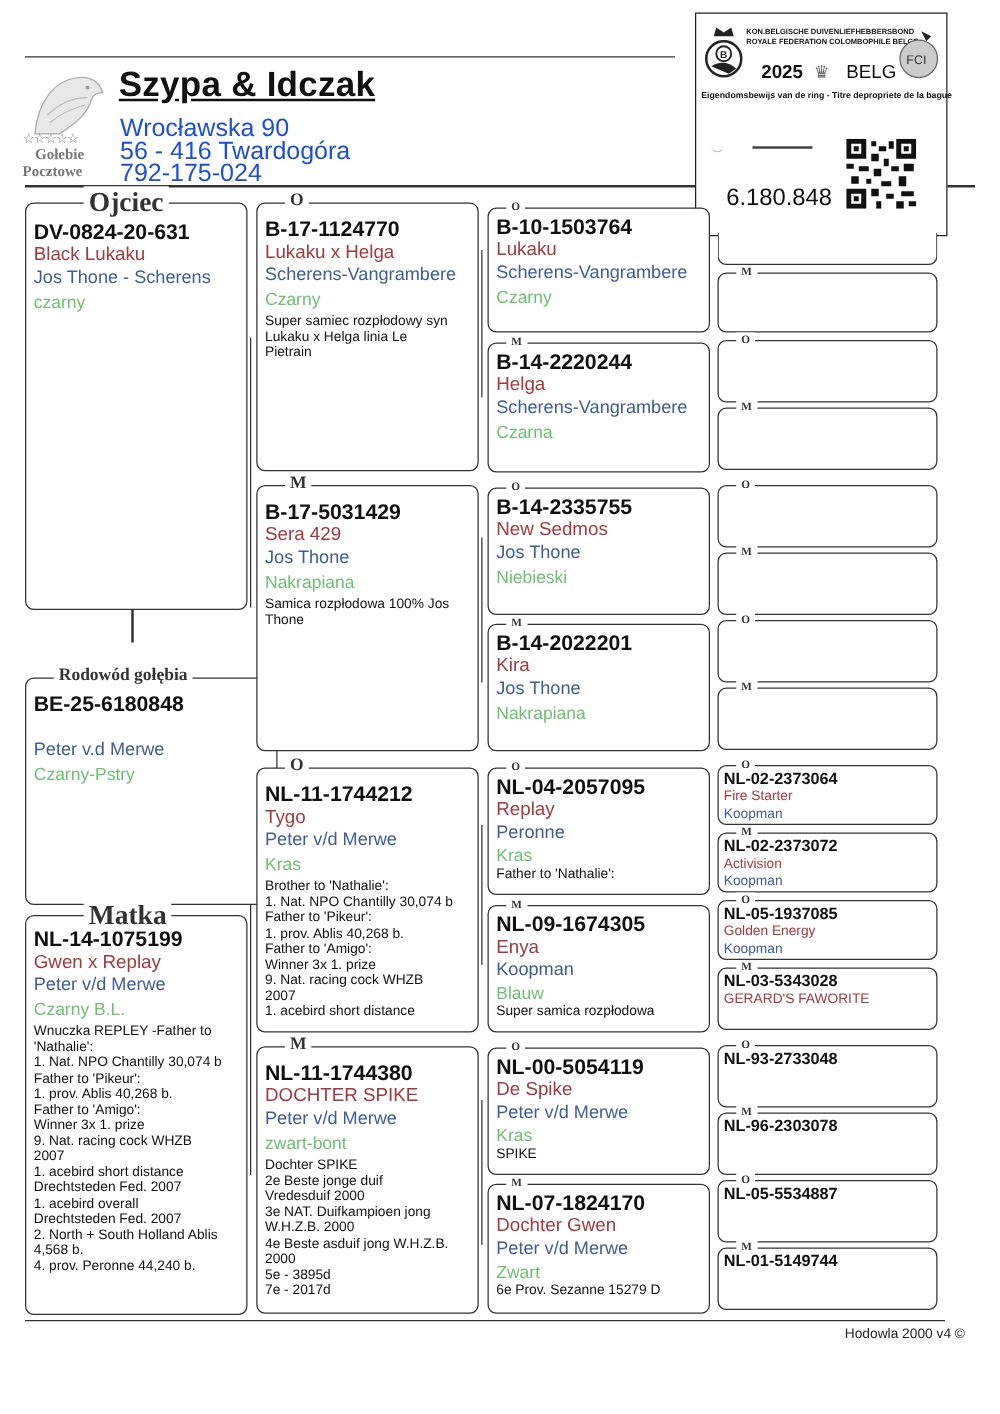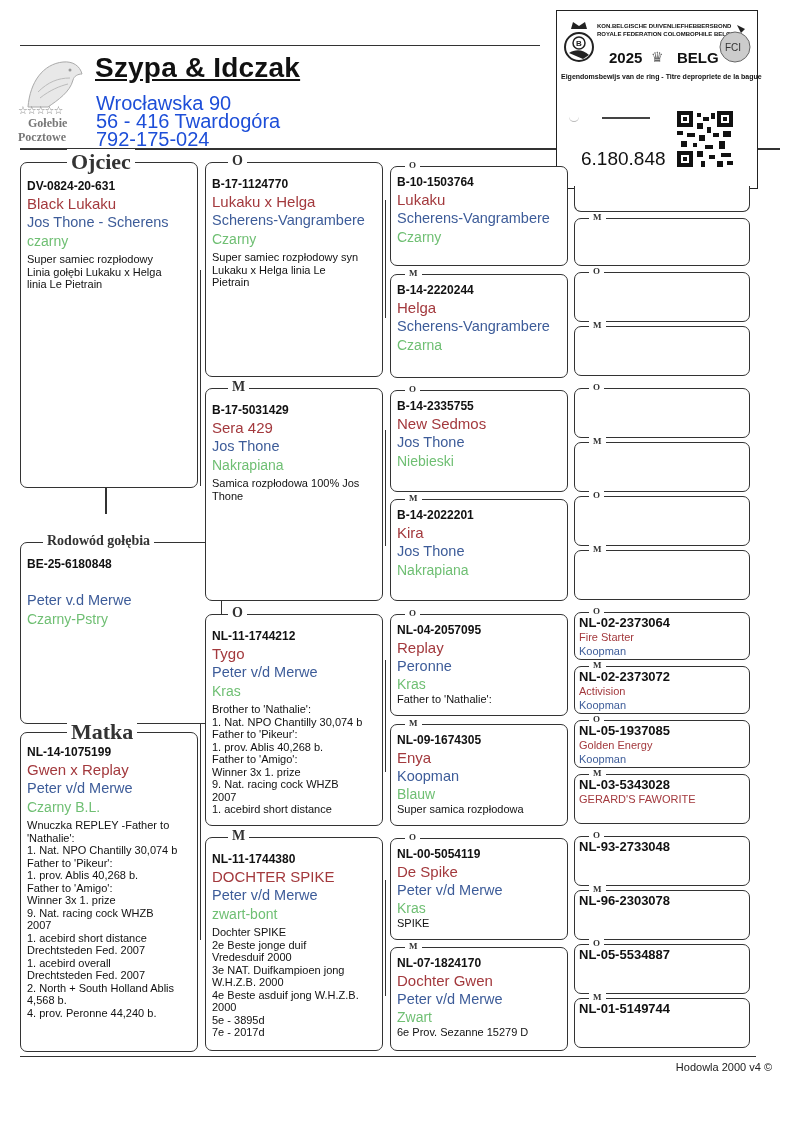--- a/index.html
+++ b/index.html
@@ -5,31 +5,31 @@
   html, body { margin:0; padding:0; background:#ffffff; }
   body { width:800px; height:1131px; position:relative; overflow:hidden; font-family:"Liberation Sans", sans-serif; color:#111; }
   .hline { position:absolute; height:1px; background:#333; }
   .vline { position:absolute; width:1px; background:#333; }
   .logo { position:absolute; left:18px; top:52px; width:72px; height:95px; }
   .title { position:absolute; left:95px; top:52px; font-size:28px; font-weight:bold; text-decoration:underline; letter-spacing:0.2px; }
   .addr { position:absolute; left:96px; font-size:20px; color:#1d4ed8; }
   .stamp { position:absolute; left:556px; top:10px; width:200px; height:177px; border:1px solid #222; background:#fff; }
   .stamp .h1 { position:absolute; left:40px; top:12px; font-size:6px; font-weight:bold; line-height:7px; }
   .stamp .yr { position:absolute; left:52px; top:38px; font-size:15px; font-weight:bold; }
-  .stamp .belg { position:absolute; left:120px; top:38px; font-size:15px; font-weight:bold; }
+  .stamp .belg { position:absolute; left:120px; top:38px; font-size:15px; font-weight:normal; }
   .stamp .sub { position:absolute; left:4px; top:62px; font-size:7px; font-weight:bold; white-space:nowrap; }
   .stamp .num { position:absolute; left:24px; top:137px; font-size:19px; }
   .stamp .dash { position:absolute; left:45px; top:106px; width:48px; height:2px; background:#444; }
   .stamp .qr { position:absolute; left:120px; top:100px; width:56px; height:56px; }
   .box { position:absolute; border:1.5px solid #333; border-radius:7px; background:#fff; box-sizing:border-box; padding:6px 6px 4px 6px; }
   .box .lbl { position:absolute; top:-9px; left:14px; background:#fff; padding:0 4px; font-family:"Liberation Serif", serif; font-weight:bold; color:#333; }
   .lbl.big { font-size:22px; top:-14px; left:46px; }
   .lbl.med { font-size:14px; top:-10px; left:22px; }
   .lbl.sm { font-size:9px; top:-7px; }
-  .ring { font-weight:bold; font-size:12px; line-height:18px; }
+  .ring { font-weight:bold; font-size:17px; line-height:18px; }
   .ring.small { font-size:13px; line-height:15px; }
   .name { color:#a3393d; font-size:15px; line-height:18px; }
   .name.small { font-size:11px; line-height:14px; }
   .breeder { color:#3d5c99; font-size:14.5px; line-height:18px; }
   .breeder.small { font-size:11px; line-height:14px; }
   .color { color:#6fbf73; font-size:14px; line-height:20px; }
   .notes { font-size:11px; line-height:12.5px; margin-top:2px; white-space:pre-line; }
   .footer { position:absolute; right:28px; top:1061px; font-size:11px; color:#222; }
 </style>
 </head>
@@ -118,23 +118,20 @@
 <div class="vline" style="left:385px;top:430px;height:116px;"></div>
 <div class="vline" style="left:385px;top:660px;height:112px;"></div>
 <div class="vline" style="left:385px;top:880px;height:116px;"></div>
 
 <div class="box" style="left:20px;top:162px;width:178px;height:326px;">
   <span class="lbl big">Ojciec</span>
   <div class="ring" style="margin-top:8px;">DV-0824-20-631</div>
   <div class="name">Black Lukaku</div>
   <div class="breeder">Jos Thone - Scherens</div>
   <div class="color">czarny</div>
-  <div class="notes">Super samiec  rozpłodowy
-Linia gołębi Lukaku x Helga
-linia Le Pietrain</div>
 </div>
 
 <div class="box" style="left:20px;top:542px;width:202px;height:182px;">
   <span class="lbl med">Rodowód gołębia</span>
   <div class="ring" style="margin-top:6px;">BE-25-6180848</div>
   <div style="height:18px;"></div>
   <div class="breeder">Peter v.d Merwe</div>
   <div class="color">Czarny-Pstry</div>
 </div>
 

